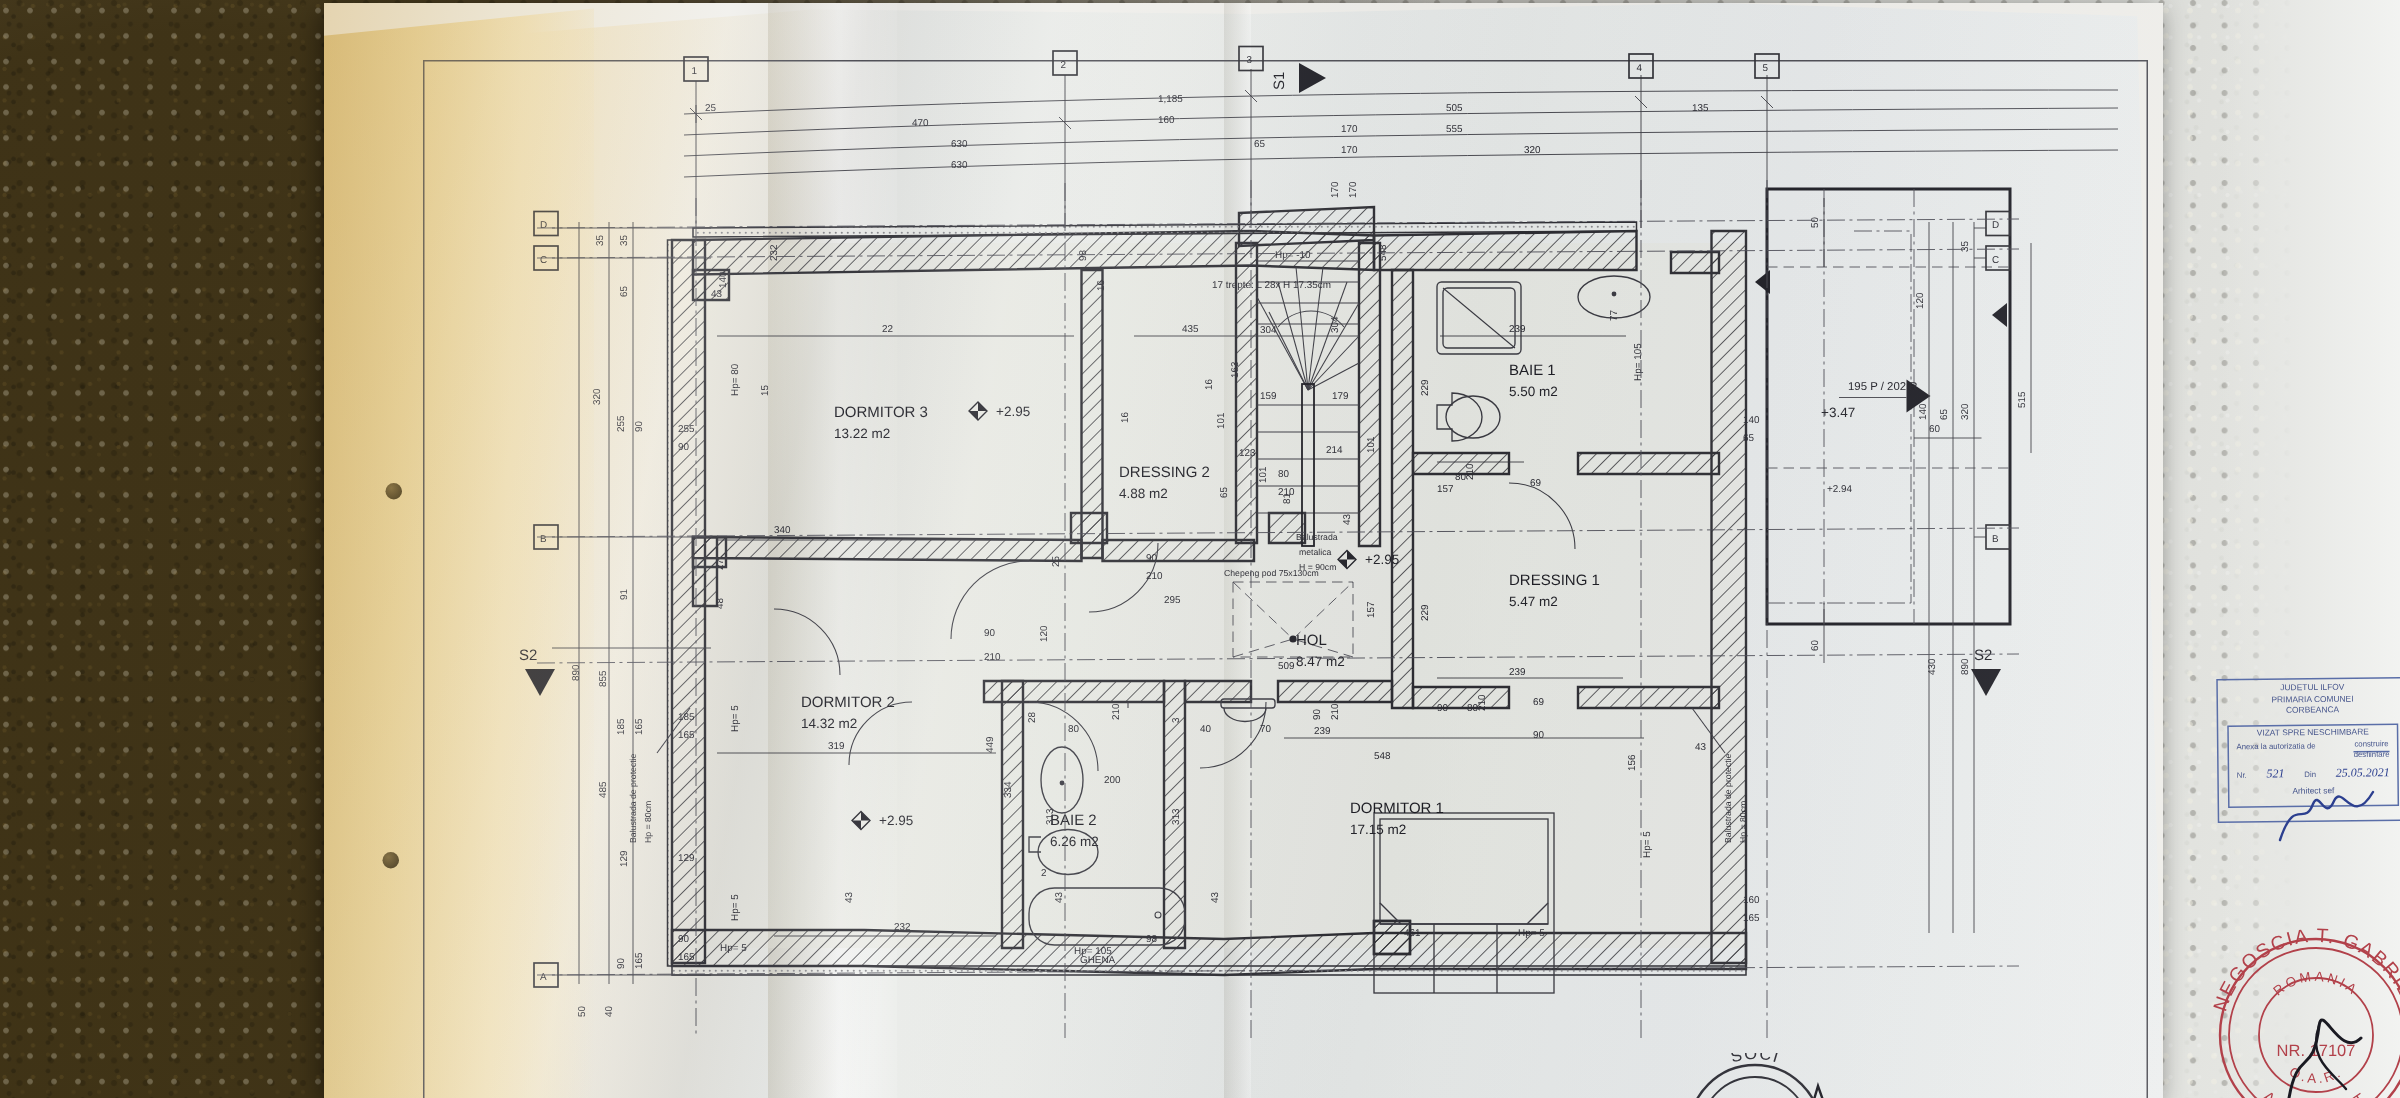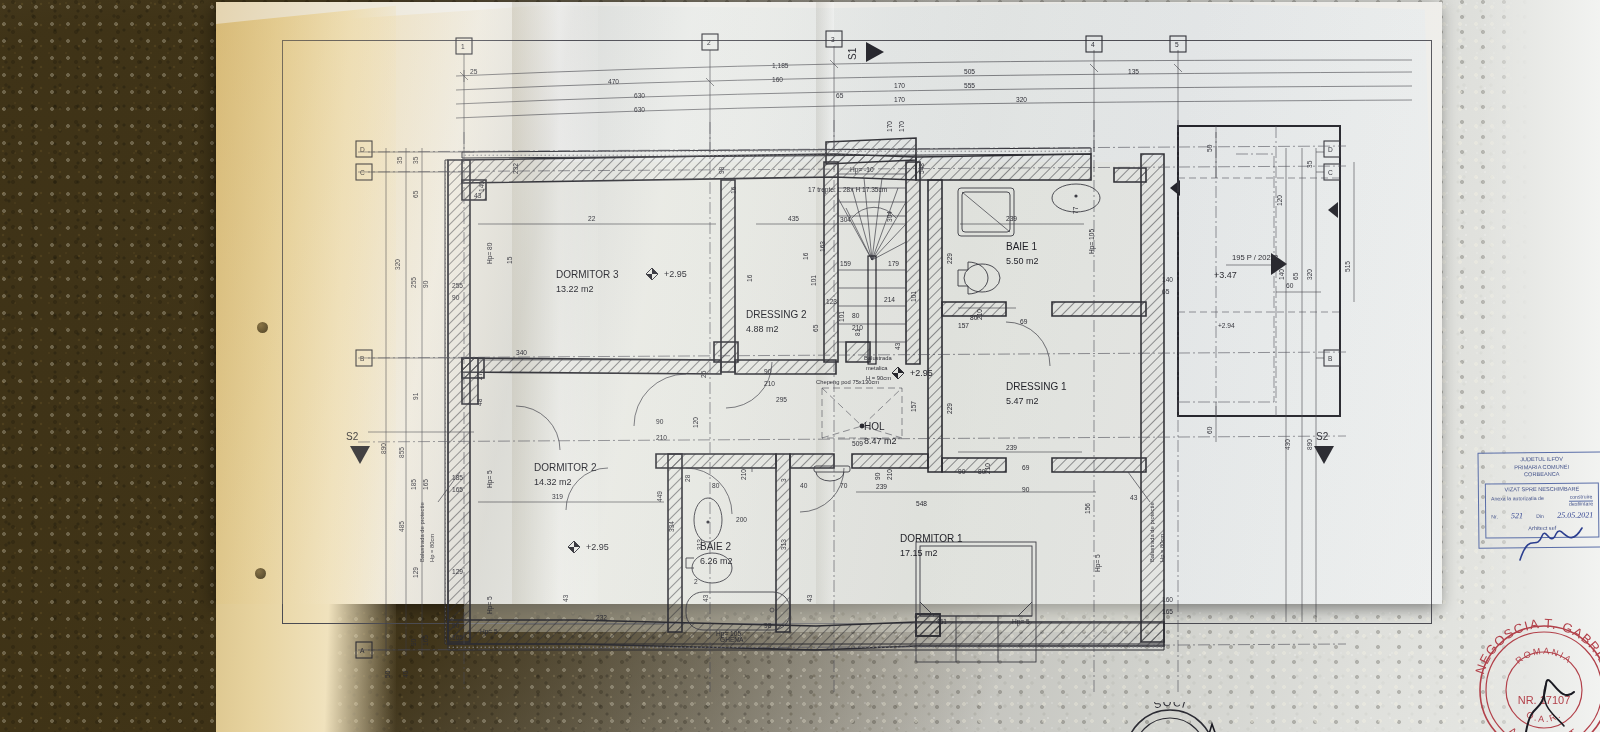--- a/index.html
+++ b/index.html
@@ -28,21 +28,21 @@
     background-image:
       radial-gradient(circle at 4px 7px, rgba(255,250,230,.45) 0 1.6px, rgba(0,0,0,0) 2.2px),
       radial-gradient(circle at 13px 2px, rgba(20,16,6,.40) 0 1.7px, rgba(0,0,0,0) 2.3px);
     background-size:16px 17px,21px 15px;}
   
   .wallstrip{position:absolute;right:0;top:0;width:120px;height:732px;
     background:linear-gradient(90deg,rgba(232,233,230,0) 0%,#e7e8e5 40%,#f2f3f1 100%);}
 
   
   .sheet{
-    position:absolute;left:216px;top:2px;width:1226px;height:602px;
+    position:absolute;left:216px;top:2px;width:1226px;height:730px;
     background:#efeeea;
     box-shadow:-3px 4px 16px rgba(0,0,0,.45);
   }
   
   .sheet-shape{
     position:absolute;inset:0;
     clip-path:polygon(5.0% 3.6%, 26.5% 0.6%, 50.5% 1.0%, 76.0% 0.0%, 98.6% 1.2%, 100% 100%, 1.0% 100%);
     background:linear-gradient(98deg,
         #efe1bf 0%, #f1e4c4 8%, #eee6d2 15%,
         #ece9df 22%, #e7e9e6 30%, #e9ebe8 42%,

